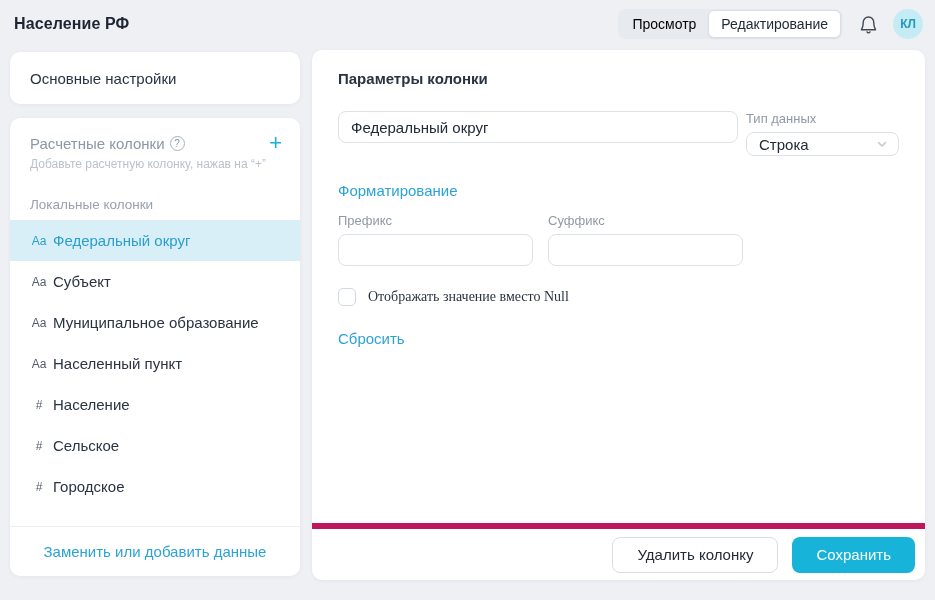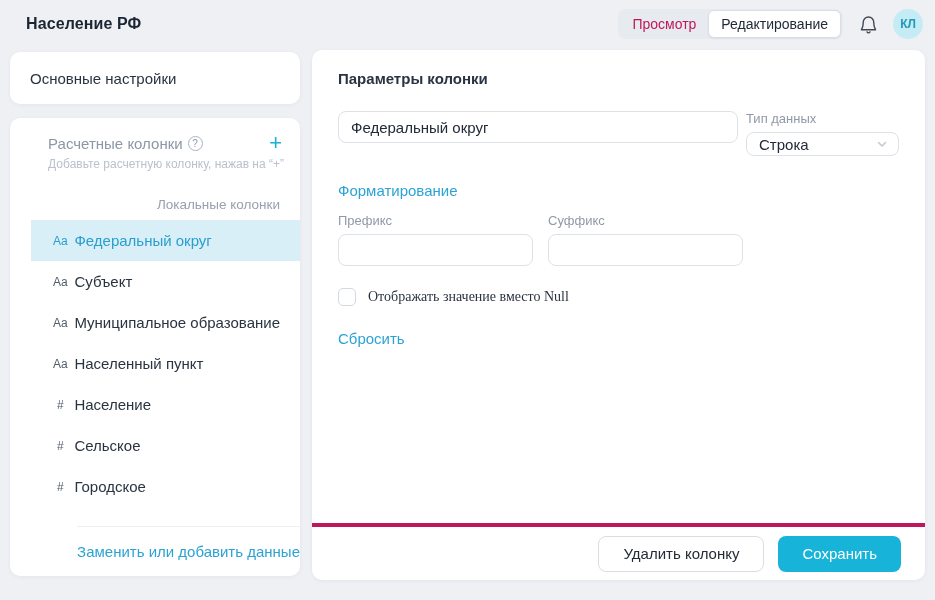--- a/index.html
+++ b/index.html
@@ -7,30 +7,30 @@
   body {
     font-family: "Liberation Sans", sans-serif;
     background: #eef0f4;
     color: #232b38;
     position: relative;
     overflow: hidden;
   }
   
   .header {
     position: absolute; top: 0; left: 0; width: 935px; height: 48px;
-    display: flex; align-items: center; padding: 0 12px 0 26px;
+    display: flex; align-items: center; padding: 0 12px 0 14px;
   }
   .app-title { font-size: 16px; font-weight: 700; color: #1d2532; letter-spacing: .1px; }
   .header-right { margin-left: auto; display: flex; align-items: center; gap: 14px; }
   .mode-toggle {
     display: flex; align-items: center; background: #e7eaef;
     border-radius: 8px; padding: 2px; height: 30px;
   }
   .mode-option {
-    font-size: 14px; color: #be185d; padding: 4px 12px; border-radius: 6px;
+    font-size: 14px; color: #000000; padding: 4px 12px; border-radius: 6px;
     cursor: pointer; white-space: nowrap; line-height: 18px;
   }
   .mode-option.active {
     background: #ffffff; color: #232b38;
     border: 1px solid #d9dee4; box-shadow: 0 1px 2px rgba(30,40,70,.06);
   }
   .bell { width: 22px; height: 22px; display: flex; align-items: center; justify-content: center; cursor: pointer; }
   .avatar {
     width: 30px; height: 30px; border-radius: 50%;
     background: #c5ebf4; color: #1f9ab8; font-size: 12px; font-weight: 700;
@@ -42,21 +42,21 @@
     box-shadow: 0 1px 4px rgba(30,40,70,.05);
   }
   
   .card-main-settings {
     left: 10px; top: 52px; width: 290px; height: 52px;
     display: flex; align-items: center; padding: 0 20px;
     font-size: 15px; color: #2a3342; cursor: pointer;
   }
   .card-columns {
     left: 10px; top: 118px; width: 290px; height: 458px;
-    display: flex; flex-direction: column; align-items: flex-end;
+    display: flex; flex-direction: column;
   }
   .calc-header { padding: 15px 16px 0 20px; }
   .calc-title-row { display: flex; align-items: center; }
   .calc-title { font-size: 15px; color: #8d97a5; }
   .help-icon {
     width: 15px; height: 15px; border: 1px solid #aab3bf; border-radius: 50%;
     color: #8d97a5; font-size: 10px; display: inline-flex; align-items: center;
     justify-content: center; margin-left: 5px; cursor: pointer;
   }
   .plus-btn {
@@ -108,23 +108,23 @@
   .pf-row { display: flex; gap: 15px; margin-top: 14px; }
   .pf-group { width: 195px; }
   .checkbox-row { display: flex; align-items: center; margin-top: 22px; cursor: pointer; font-family: Liberation Serif, serif; }
   .checkbox {
     width: 18px; height: 18px; border: 1.5px solid #d3d9e1; border-radius: 5px;
     background: #fff; margin-right: 12px; flex: 0 0 18px;
   }
   .checkbox-label { font-size: 14px; color: #2a3342; }
   .reset-link { margin-top: 24px; font-size: 15px; }
   .panel-footer {
-    border-top: 4px solid #be185d; height: 57px;
+    border-top: 6px solid #be185d; height: 57px;
     display: flex; align-items: center; justify-content: flex-end;
-    gap: 14px; padding: 0 24px;
+    gap: 14px; padding: 0 10px;
   }
   .btn {
     height: 36px; border-radius: 8px; font-size: 15px;
     font-family: "Liberation Sans", sans-serif;
     display: inline-flex; align-items: center; justify-content: center;
     cursor: pointer; padding: 0 24px; border: none;
   }
   .btn-secondary { background: #fff; border: 1px solid #d9dee5; color: #232b38; }
   .btn-primary { background: #17b3d8; color: #ffffff; font-weight: 400; }
 </style>

